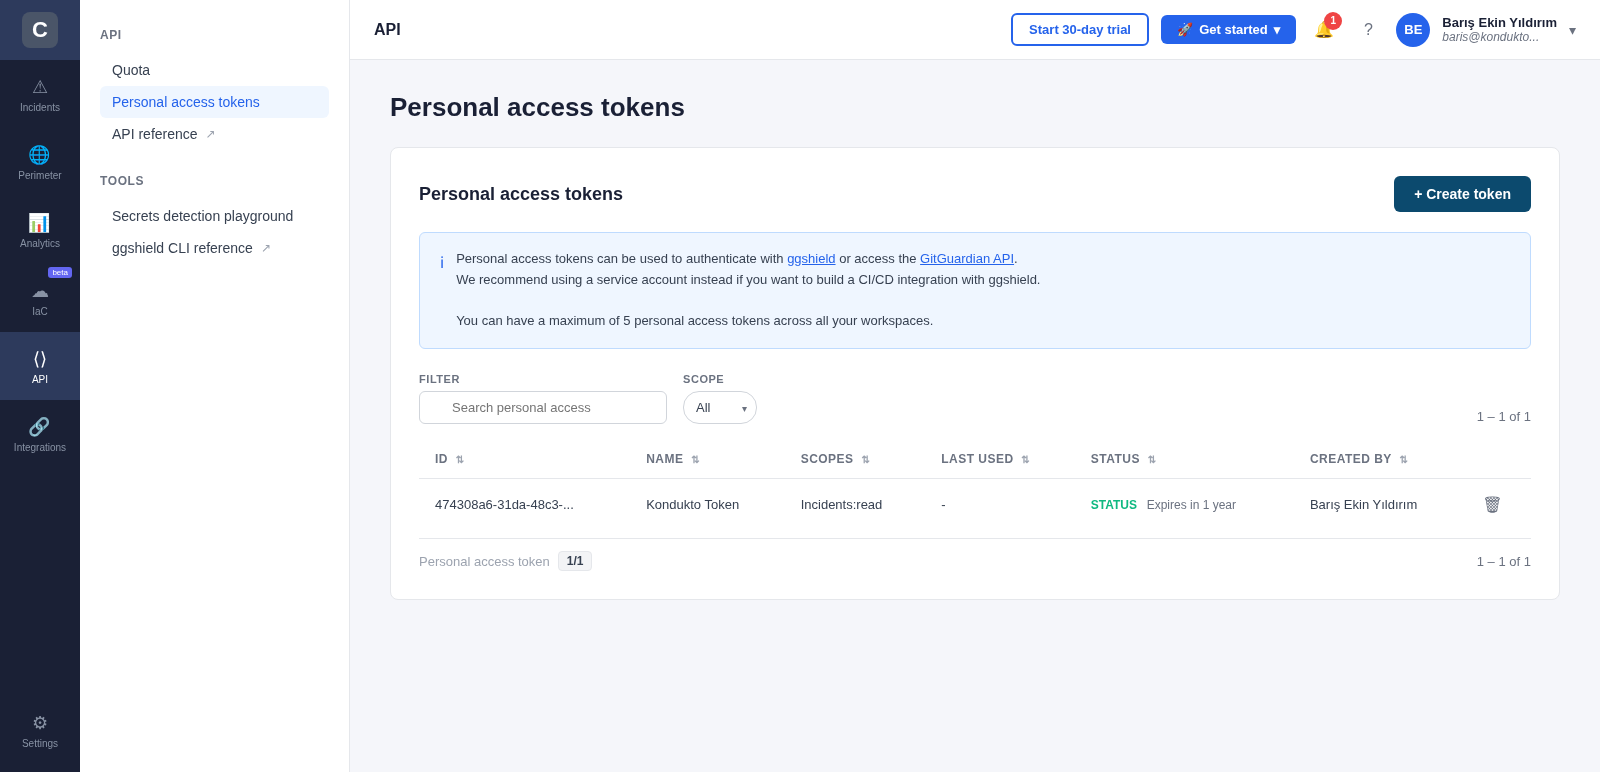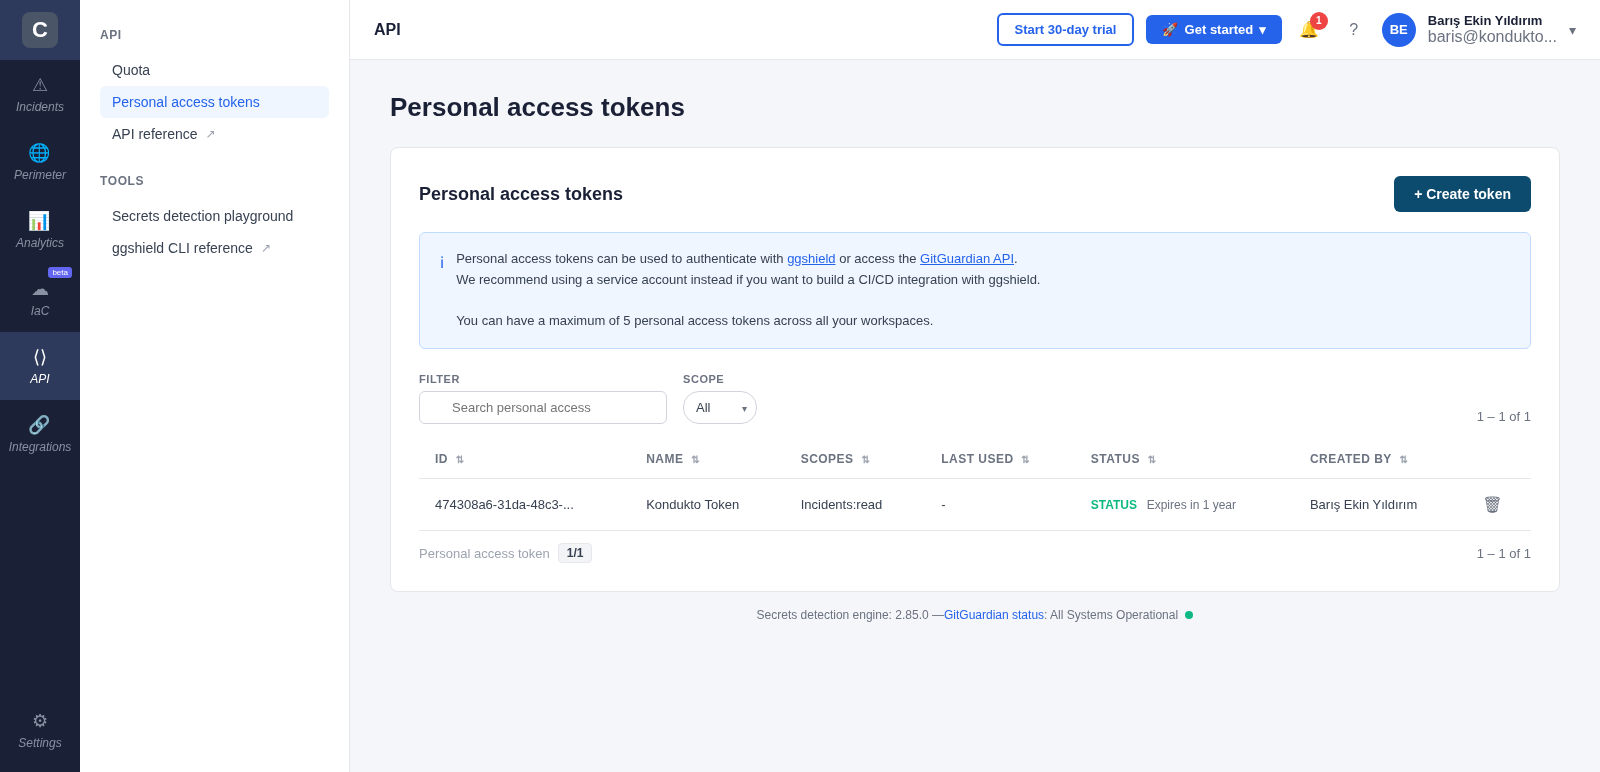--- a/index.html
+++ b/index.html
@@ -6,21 +6,21 @@
     body { font-family: -apple-system, BlinkMacSystemFont, 'Segoe UI', sans-serif; background: #f5f6fa; color: #1a2035; font-size: 14px; }
 
     
     .app { display: flex; height: 100vh; overflow: hidden; }
     .sidebar { width: 80px; background: #1a2035; display: flex; flex-direction: column; align-items: center; padding: 0; flex-shrink: 0; }
     .sidebar-logo { width: 80px; height: 60px; display: flex; align-items: center; justify-content: center; background: #2d3a5c; }
     .sidebar-logo-letter { color: white; font-size: 22px; font-weight: 700; background: #4a5568; border-radius: 8px; width: 36px; height: 36px; display: flex; align-items: center; justify-content: center; }
     .sidebar-item { width: 80px; height: 68px; display: flex; flex-direction: column; align-items: center; justify-content: center; gap: 4px; cursor: pointer; color: #8892a4; transition: background 0.2s; }
     .sidebar-item.active { background: #2d3a5c; color: white; }
     .sidebar-item-icon { font-size: 18px; }
-    .sidebar-item-label { font-size: 12px; font-weight: 500; font-style: italic; }
+    .sidebar-item-label { font-size: 10px; font-weight: 500; }
     .sidebar-item.beta-item { position: relative; }
     .beta-badge { background: #6366f1; color: white; font-size: 8px; padding: 1px 4px; border-radius: 3px; position: absolute; top: 3px; right: 8px; }
 
     
     .sub-sidebar { width: 270px; background: white; border-right: 1px solid #e5e7eb; padding: 20px 0; flex-shrink: 0; }
     .sub-sidebar-section { padding: 0 20px 16px; }
     .sub-sidebar-title { font-size: 12px; font-weight: 600; color: #6b7280; text-transform: uppercase; letter-spacing: 0.05em; padding: 8px 0 12px; }
     .sub-sidebar-link { display: flex; align-items: center; gap: 8px; padding: 8px 12px; border-radius: 6px; cursor: pointer; color: #374151; font-size: 14px; text-decoration: none; }
     .sub-sidebar-link.active { background: #eff6ff; color: #2563eb; }
     .sub-sidebar-link-icon { font-size: 12px; color: #9ca3af; }
@@ -31,21 +31,21 @@
     .topbar-left { display: flex; align-items: center; gap: 8px; }
     .topbar-title { font-size: 16px; font-weight: 600; color: #1a2035; }
     .topbar-right { display: flex; align-items: center; gap: 12px; }
     .btn-trial { background: white; border: 2px solid #2563eb; color: #2563eb; padding: 7px 16px; border-radius: 6px; font-size: 13px; font-weight: 600; cursor: pointer; }
     .btn-get-started { background: #2563eb; color: white; padding: 7px 16px; border-radius: 6px; font-size: 13px; font-weight: 600; cursor: pointer; display: flex; align-items: center; gap: 6px; border: none; }
     .topbar-icon { width: 32px; height: 32px; border-radius: 50%; display: flex; align-items: center; justify-content: center; cursor: pointer; color: #6b7280; font-size: 16px; position: relative; }
     .notification-dot { width: 18px; height: 18px; background: #ef4444; border-radius: 50%; position: absolute; top: -2px; right: -2px; display: flex; align-items: center; justify-content: center; color: white; font-size: 10px; font-weight: 700; }
     .avatar { width: 34px; height: 34px; background: #2563eb; border-radius: 50%; display: flex; align-items: center; justify-content: center; color: white; font-size: 13px; font-weight: 700; cursor: pointer; }
     .user-info { display: flex; flex-direction: column; }
     .user-name { font-size: 13px; font-weight: 600; color: #1a2035; }
-    .user-email { font-size: 16px; color: #6b7280; }
+    .user-email { font-size: 12px; color: #6b7280; font-style: italic; }
 
     
     .content { flex: 1; overflow-y: auto; padding: 32px 40px; }
     .page-title { font-size: 26px; font-weight: 700; color: #1a2035; margin-bottom: 24px; }
 
     
     .card { background: white; border: 1px solid #e5e7eb; border-radius: 8px; padding: 28px; }
     .card-header { display: flex; align-items: center; justify-content: space-between; margin-bottom: 20px; }
     .card-title { font-size: 18px; font-weight: 600; color: #1a2035; }
     .btn-create { background: #0c4a6e; color: white; padding: 10px 20px; border-radius: 6px; font-size: 14px; font-weight: 600; cursor: pointer; border: none; display: flex; align-items: center; gap: 6px; }
@@ -72,21 +72,21 @@
     .table { width: 100%; border-collapse: collapse; }
     .table th { text-align: left; padding: 12px 16px; font-size: 12px; font-weight: 600; color: #6b7280; text-transform: uppercase; letter-spacing: 0.04em; border-bottom: 1px solid #e5e7eb; }
     .table th .sort-icon { color: #9ca3af; font-size: 10px; margin-left: 4px; }
     .table td { padding: 16px 16px; border-bottom: 1px solid #f3f4f6; font-size: 13px; color: #374151; }
     .table tr:last-child td { border-bottom: none; }
     .status-active { color: #10b981; font-weight: 700; font-size: 12px; }
     .expires-text { color: #6b7280; font-size: 12px; margin-left: 6px; }
     .delete-btn { color: #6b7280; cursor: pointer; font-size: 16px; }
 
     
-    .table-footer { display: flex; align-items: center; justify-content: space-between; padding: 12px 0 0; border-top: 1px solid #e5e7eb; }
+    .table-footer { display: flex; align-items: center; justify-content: space-between; padding: 12px 0 0; border-top: 1px solid #e5e7eb; margin-top: 8px; }
     .token-count-area { display: flex; align-items: center; gap: 8px; }
     .token-label { font-size: 13px; color: #9ca3af; }
     .token-badge { background: #f3f4f6; border: 1px solid #e5e7eb; border-radius: 4px; padding: 2px 8px; font-size: 12px; font-weight: 600; color: #374151; }
 
     
     .page-footer { text-align: center; padding: 16px; font-size: 12px; color: #6b7280; }
     .footer-link { color: #2563eb; text-decoration: none; }
     .status-dot { width: 8px; height: 8px; background: #10b981; border-radius: 50%; display: inline-block; margin-left: 4px; }
   </style>
 </head>
@@ -274,20 +274,15 @@
 
         <div class="table-footer">
           <div class="token-count-area">
             <span class="token-label">Personal access token</span>
             <span class="token-badge">1/1</span>
           </div>
           <span class="pagination-right">1 – 1 of 1</span>
         </div>
       </div>
 
-      <div class="page-footer">
-        <span>Secrets detection engine: 2.85.0</span>
-        —<a class="footer-link">GitGuardian status</a><span>: All Systems Operational</span>
-        <span class="status-dot"></span>
-      </div>
     </div>
   </div>
 </div>
 
 </body></html>

